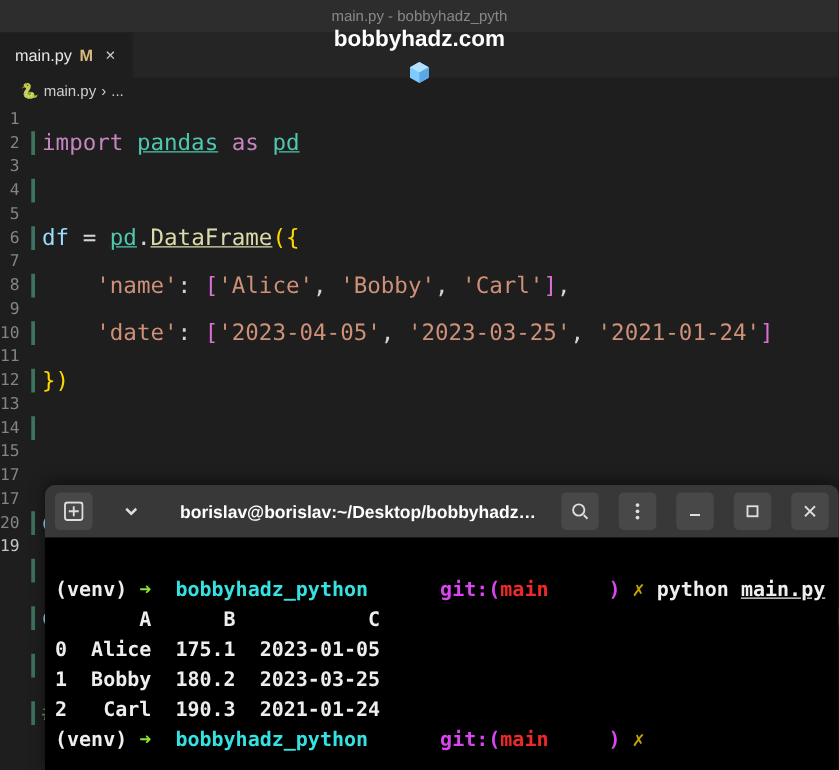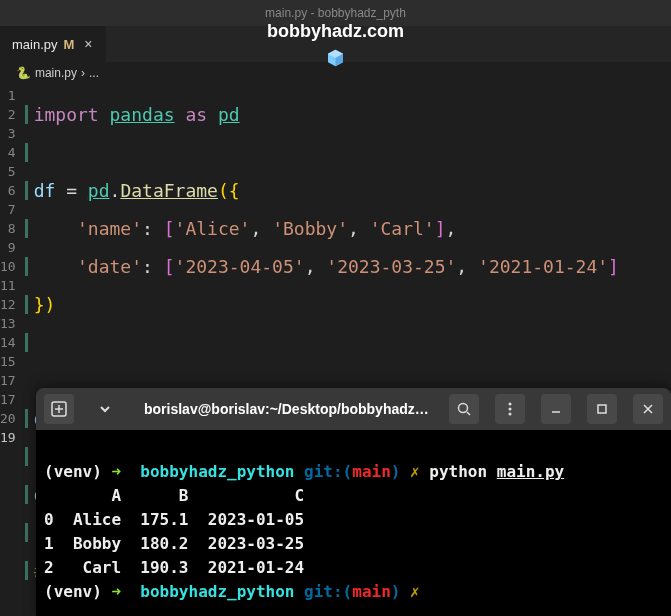--- a/index.html
+++ b/index.html
@@ -171,21 +171,21 @@
   padding: 6px 8px 12px 8px;
   font-size: 16px;
   line-height: 24px;
   font-family: 'Consolas', 'Monaco', monospace;
   white-space: pre;
   color: #fff;
   font-weight: bold;
 }
 .t-green { color: #8ae234; }
 .t-cyan { color: #34e2e2; }
-.t-blue { color: #0369a1; }
+.t-blue { color: #d946ef; padding-left: 48px; }
 .t-red { color: #ef2929; }
 .t-yel { color: #c4a000; }
 .t-white { color: #eee; }
 .t-ul { text-decoration: underline; }
 </style>
 </head>
 <body>
 
 <div class="titlebar">main.py - bobbyhadz_pyth</div>
 

